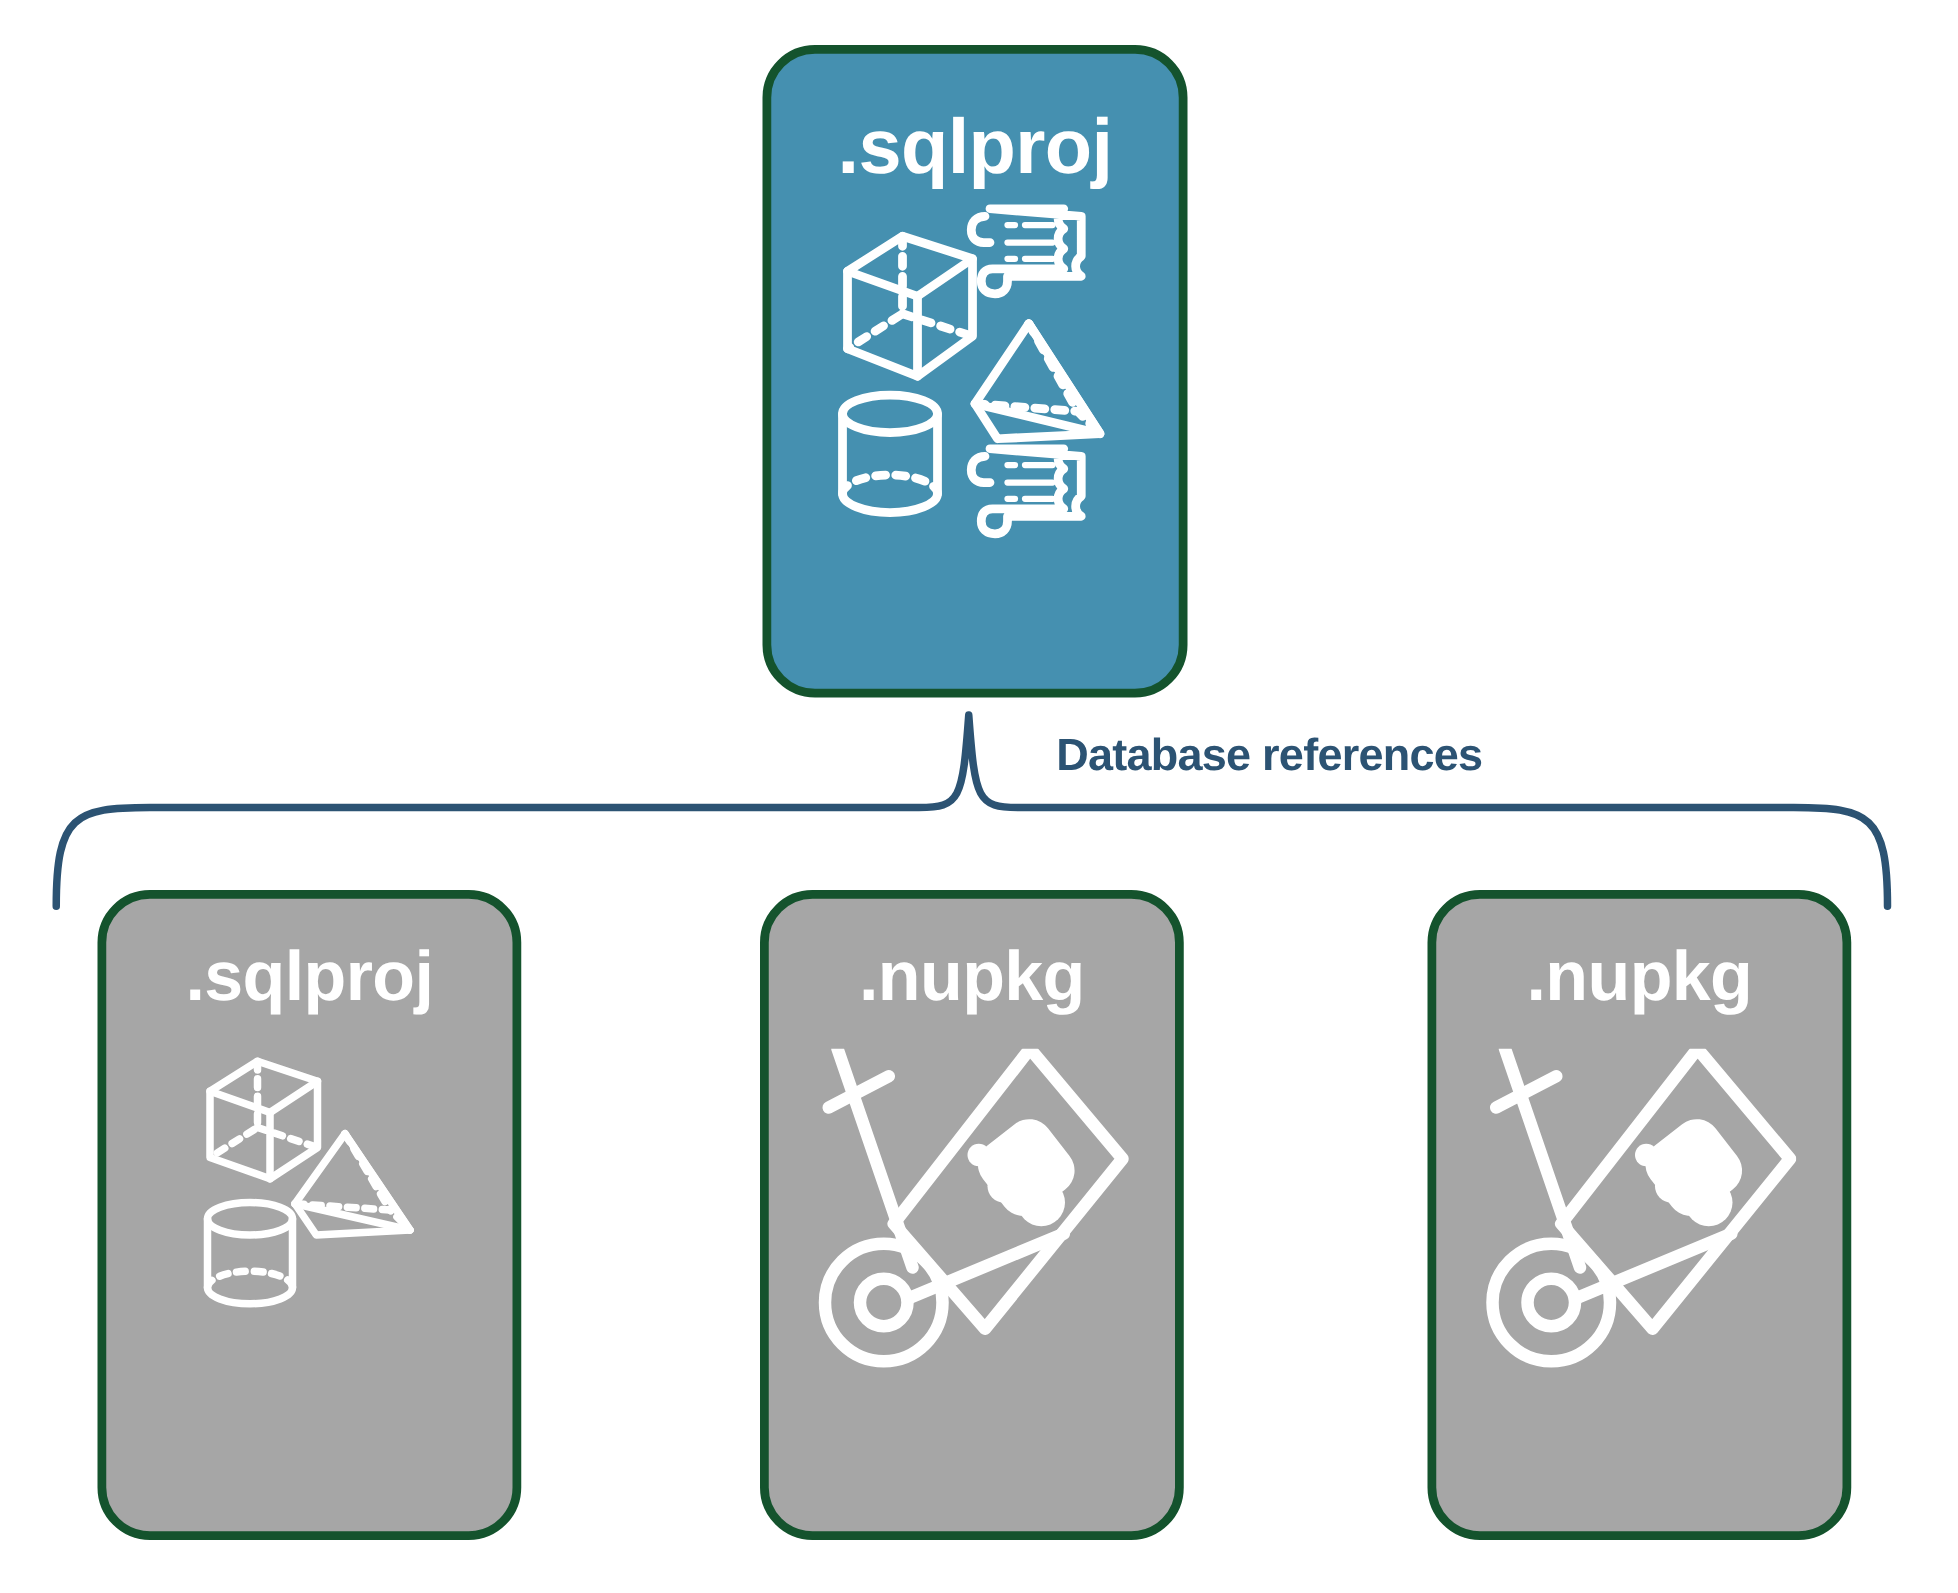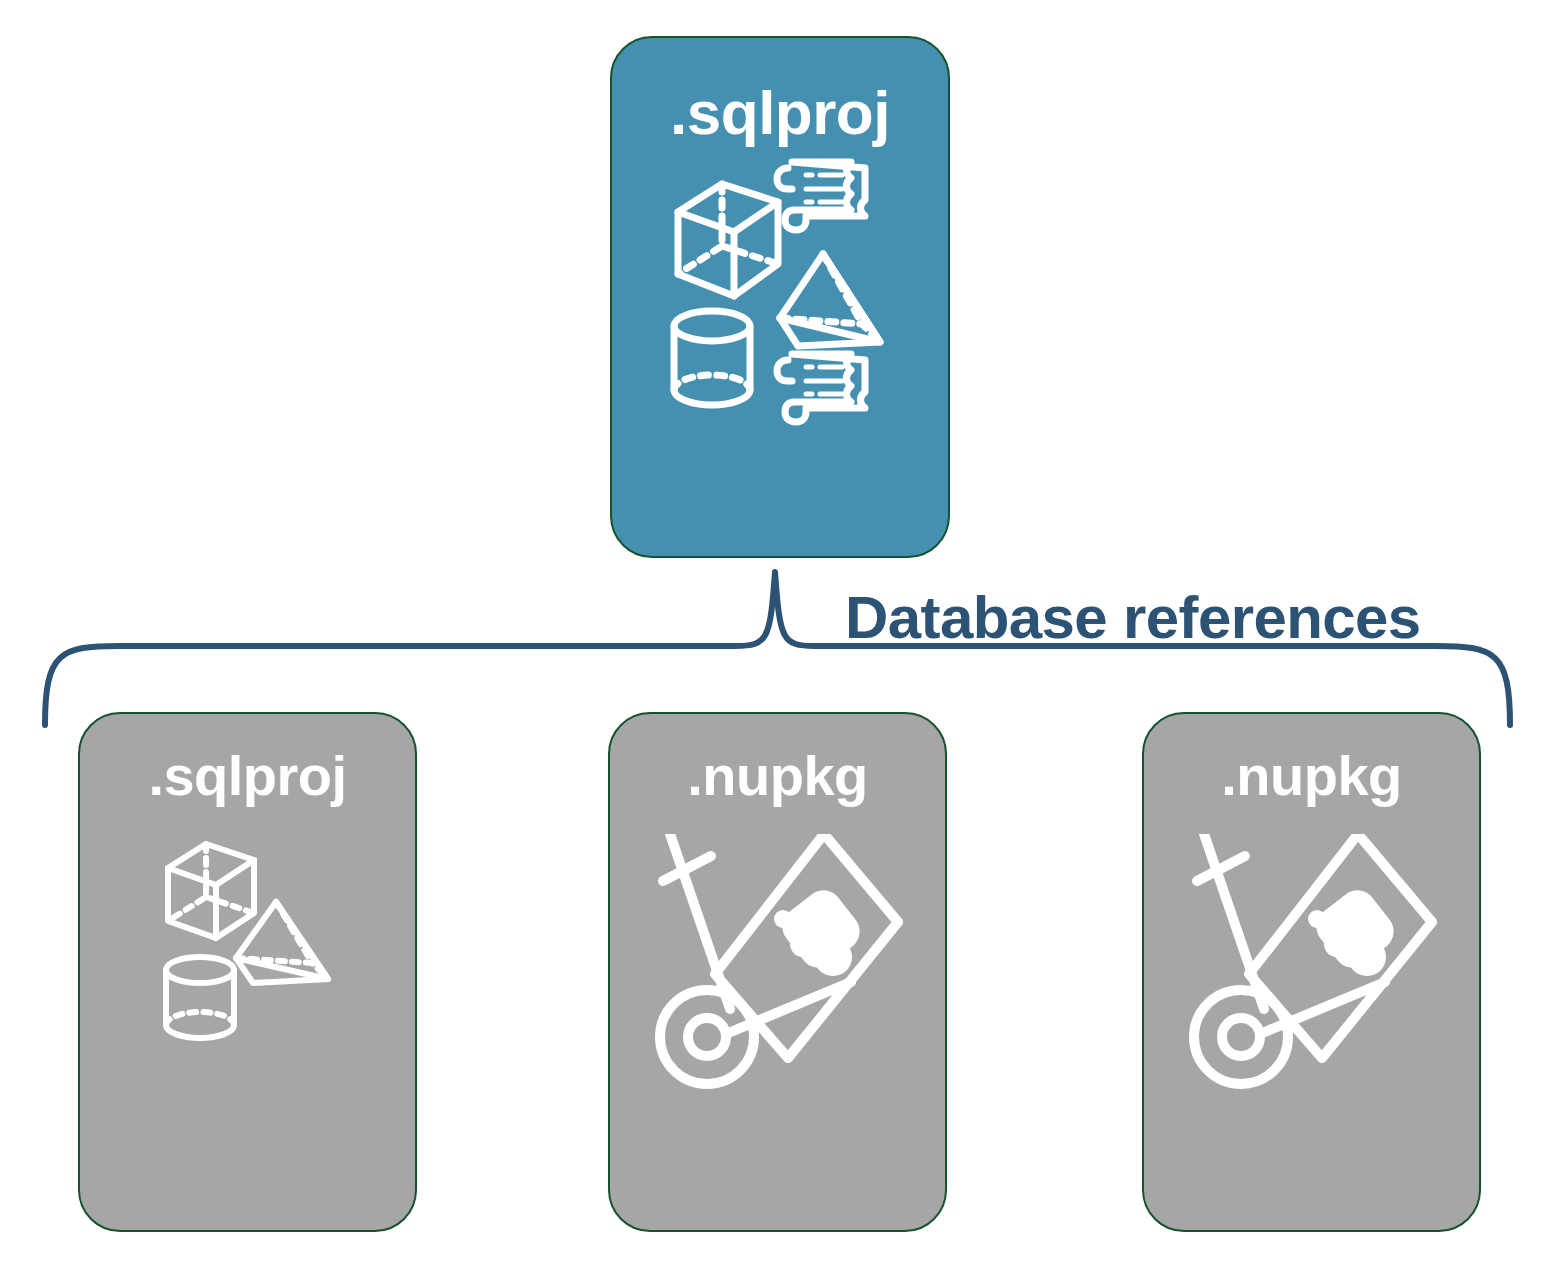--- a/index.html
+++ b/index.html
@@ -13,21 +13,21 @@
   #canvas {
     position: relative;
     width: 1566px;
     height: 1274px;
     background: #ffffff;
     overflow: hidden;
   }
   .node {
     position: absolute;
     box-sizing: border-box;
-    border: 2px solid #14532d;
+    border: 7px solid #14532d;
     border-radius: 42px;
     display: flex;
     flex-direction: column;
     align-items: center;
   }
   .node-title {
     font-weight: bold;
     color: #ffffff;
     letter-spacing: -0.5px;
     line-height: 1;
@@ -77,21 +77,21 @@
     left: 0;
     top: 0;
     width: 1566px;
     height: 1274px;
     pointer-events: none;
   }
   #brace-label {
     position: absolute;
     left: 845px;
     top: 583px;
-    font-size: 60px;
+    font-size: 36px;
     font-weight: bold;
     color: #2c5373;
     letter-spacing: -0.6px;
     white-space: nowrap;
     user-select: none;
   }
 </style>
 </head>
 <body>
 

